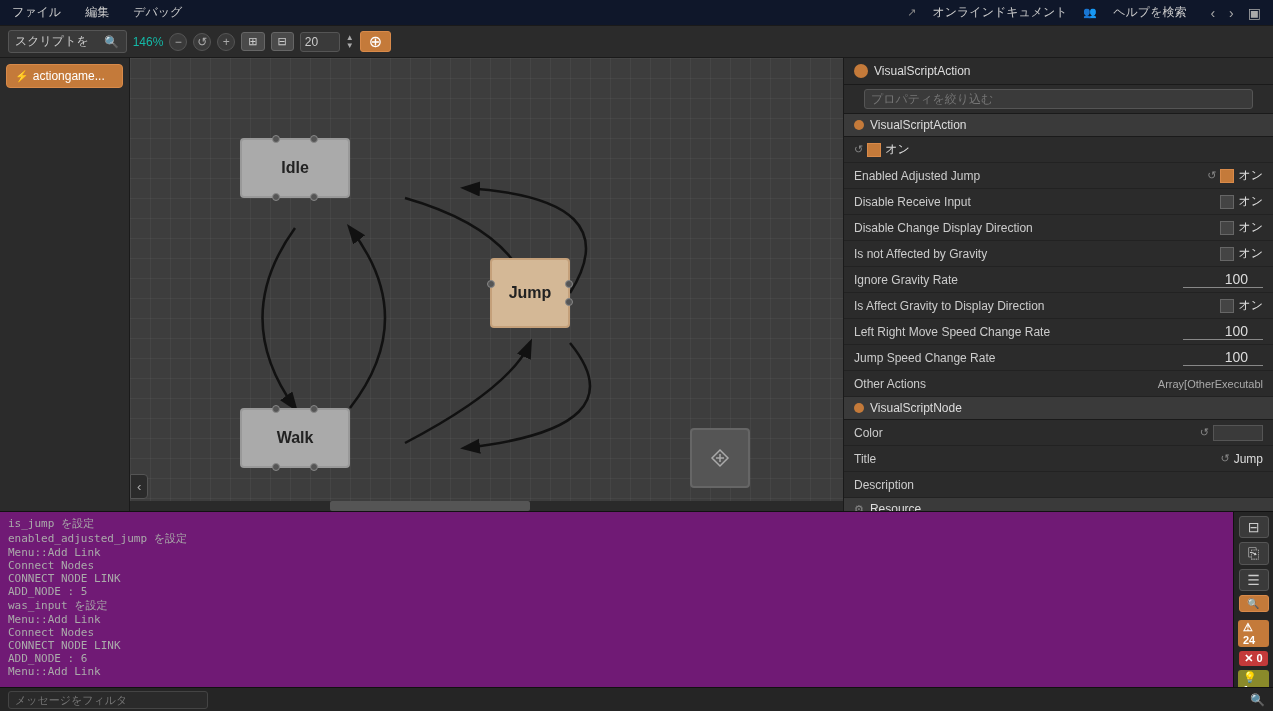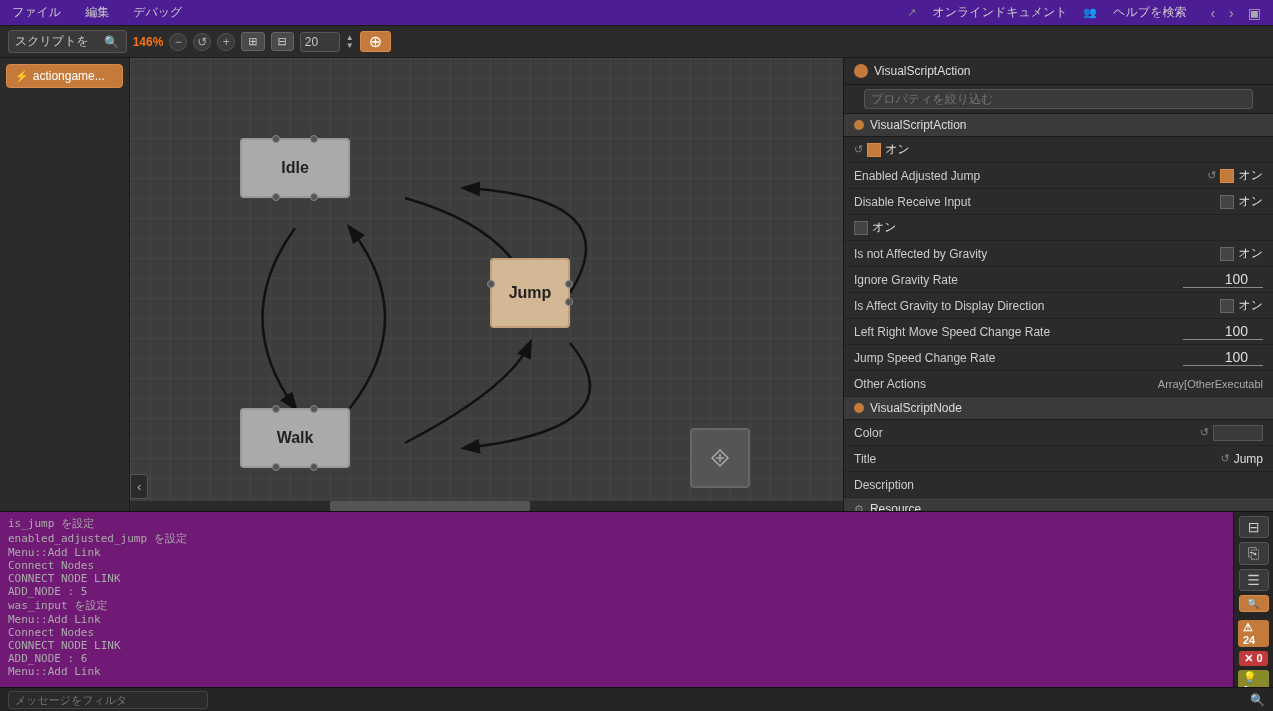--- a/index.html
+++ b/index.html
@@ -1,27 +1,27 @@
 <!DOCTYPE html>
 <html><head>
   <meta charset="utf-8">
   <style>
     * { margin: 0; padding: 0; box-sizing: border-box; }
     body { font-family: 'Segoe UI', Meiryo, sans-serif; font-size: 12px; background: #3c3c3c; color: #ddd; width: 1273px; height: 711px; overflow: hidden; display: flex; flex-direction: column; }
 
     
-    .menu-bar { background: #4c1d95; display: flex; align-items: center; padding: 2px 8px; gap: 16px; height: 26px; border-bottom: 1px solid #1a1a1a; }
+    .menu-bar { background: #0f172a; display: flex; align-items: center; padding: 2px 8px; gap: 16px; height: 26px; border-bottom: 1px solid #1a1a1a; }
     .menu-item { color: #ccc; font-size: 12px; cursor: pointer; padding: 2px 4px; }
     .menu-center { margin-left: auto; display: flex; align-items: center; gap: 12px; }
     .menu-right { display: flex; align-items: center; gap: 6px; }
 
     
     .toolbar { background: #2b2b2b; display: flex; align-items: center; padding: 2px 8px; gap: 6px; height: 32px; border-bottom: 1px solid #1a1a1a; }
     .toolbar-search { display: flex; align-items: center; gap: 16px; background: #3a3a3a; border: 1px solid #555; border-radius: 3px; padding: 2px 6px; }
-    .zoom-display { color: #f97316; font-size: 12px; font-weight: bold; }
+    .zoom-display { color: #14b8a6; font-size: 12px; }
     .toolbar-btn { background: #4a4a4a; border: 1px solid #666; border-radius: 3px; color: #ccc; font-size: 11px; padding: 2px 6px; cursor: pointer; }
     .zoom-btn { background: #3a3a3a; border: 1px solid #555; border-radius: 50%; width: 18px; height: 18px; display: flex; align-items: center; justify-content: center; color: #aaa; cursor: pointer; font-size: 12px; }
     .zoom-stepper { display: flex; flex-direction: column; }
     .zoom-stepper span { line-height: 8px; font-size: 8px; color: #aaa; cursor: pointer; }
     .grid-btn { background: #c47a3a; border: 1px solid #d88a4a; border-radius: 3px; color: #fff; font-size: 11px; padding: 2px 6px; cursor: pointer; }
 
     
     .main-layout { display: flex; flex: 1; overflow: hidden; }
 
     
@@ -227,20 +227,21 @@
 
     <div class="prop-row">
       <span class="prop-label">Disable Receive Input</span>
       <div class="prop-value">
         <div class="prop-checkbox"></div>
         <span class="prop-on-label">オン</span>
       </div>
     </div>
 
     <div class="prop-row">
+      <span class="prop-label">Disable Change Display Direction</span>
       <div class="prop-value">
         <div class="prop-checkbox"></div>
         <span class="prop-on-label">オン</span>
       </div>
     </div>
 
     <div class="prop-row">
       <span class="prop-label">Is not Affected by Gravity</span>
       <div class="prop-value">
         <div class="prop-checkbox"></div>

